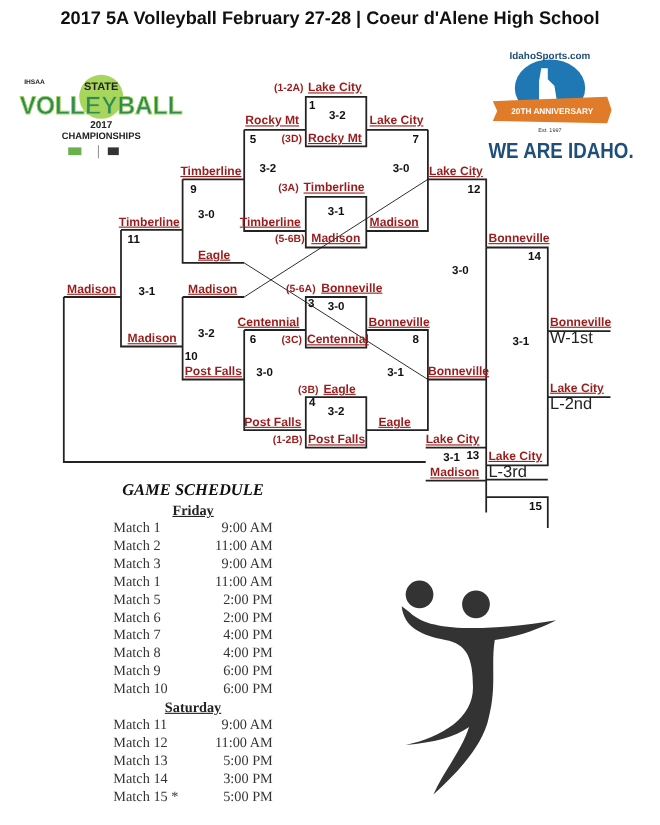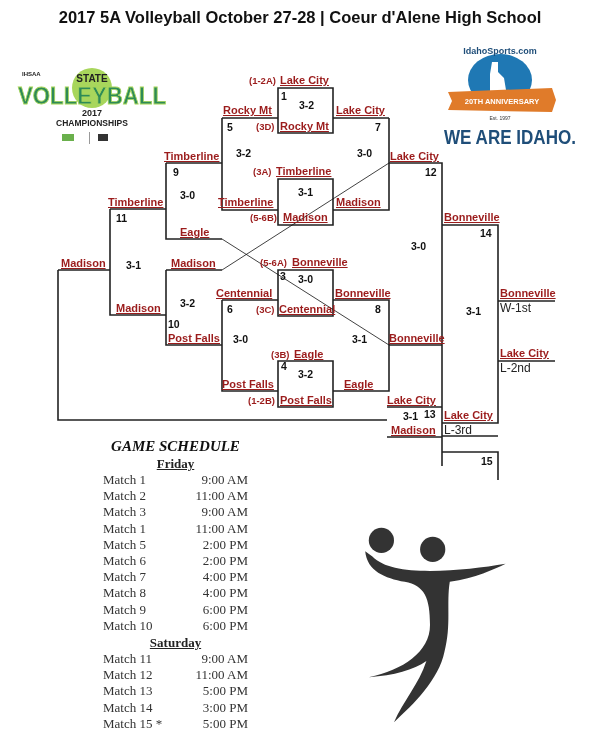--- a/index.html
+++ b/index.html
@@ -4,33 +4,33 @@
 <style>
   html, body { margin:0; padding:0; background:#ffffff; }
   body { width:600px; height:750px; position:relative; overflow:hidden; font-family:"Liberation Sans", sans-serif; }
   .title { position:absolute; left:0; top:8px; width:600px; text-align:center; font-weight:bold; font-size:16.5px; color:#111; }
   .bracket { position:absolute; left:0; top:0; width:600px; height:480px;text-decoration:underline; }
   .bracket svg { position:absolute; left:0; top:0; }
   .team { position:absolute; font-weight:bold; font-size:11px; color:#9b1c1c; text-decoration:underline; white-space:nowrap; line-height:12px; }
   .seed { position:absolute; font-weight:bold; font-size:9.5px; color:#9b1c1c; white-space:nowrap; line-height:12px; }
   .score { position:absolute; font-weight:bold; font-size:10.5px; color:#111; white-space:nowrap; line-height:12px; }
   .mnum { position:absolute; font-weight:bold; font-size:10.5px; color:#111; line-height:12px; }
-  .place { position:absolute; font-size:12px; color:#222; line-height:12px;text-align:right; }
+  .place { position:absolute; font-size:15px; color:#222; line-height:12px;text-align:right; }
   .logo-left { position:absolute; left:12px; top:62px; width:160px; height:86px;text-align:center; }
   .logo-right { position:absolute; left:440px; top:44px; width:150px; height:104px; }
   .schedule { position:absolute; left:103px; top:438px; width:145px; font-family:"Liberation Serif", serif; color:#333; }
   .sched-title { text-align:center; font-style:italic; font-weight:bold; font-size:15px; color:#111; margin-left:0; }
   .day { text-align:center; font-weight:bold; text-decoration:underline; font-size:13px; color:#222; margin-top:1px; }
   .row { display:flex; justify-content:space-between; font-size:13px; line-height:16.2px; }
   .player { position:absolute; left:340px; top:510px; width:180px; height:230px; }
 </style>
 </head>
 <body>
 
-<div class="title">2017 5A Volleyball October 27-28 | Coeur d'Alene High School</div>
+<div class="title">2017 5A Volleyball February 27-28 | Coeur d'Alene High School</div>
 
 <div class="logo-left">
   <svg width="160" height="86" viewBox="0 0 160 86">
     <circle cx="80" cy="26" r="20" fill="#a8d65c"></circle>
     <text x="10" y="14" font-family="Liberation Sans, sans-serif" font-size="6" font-weight="bold" fill="#222">IHSAA</text>
     <text x="80" y="20" text-anchor="middle" font-family="Liberation Sans, sans-serif" font-size="10" font-weight="bold" fill="#222">STATE</text>
     <text x="80" y="42" text-anchor="middle" font-family="Liberation Sans, sans-serif" font-size="23" font-weight="bold" fill="#2e8b57" stroke="#a8d65c" stroke-width="0.8" textLength="148" lengthAdjust="spacingAndGlyphs">VOLLEYBALL</text>
     <text x="80" y="54" text-anchor="middle" font-family="Liberation Sans, sans-serif" font-size="9" font-weight="bold" fill="#222">2017</text>
     <text x="80" y="64" text-anchor="middle" font-family="Liberation Sans, sans-serif" font-size="8.5" font-weight="bold" fill="#222">CHAMPIONSHIPS</text>
     <rect x="50" y="72" width="12" height="7" fill="#6ab04c"></rect>

